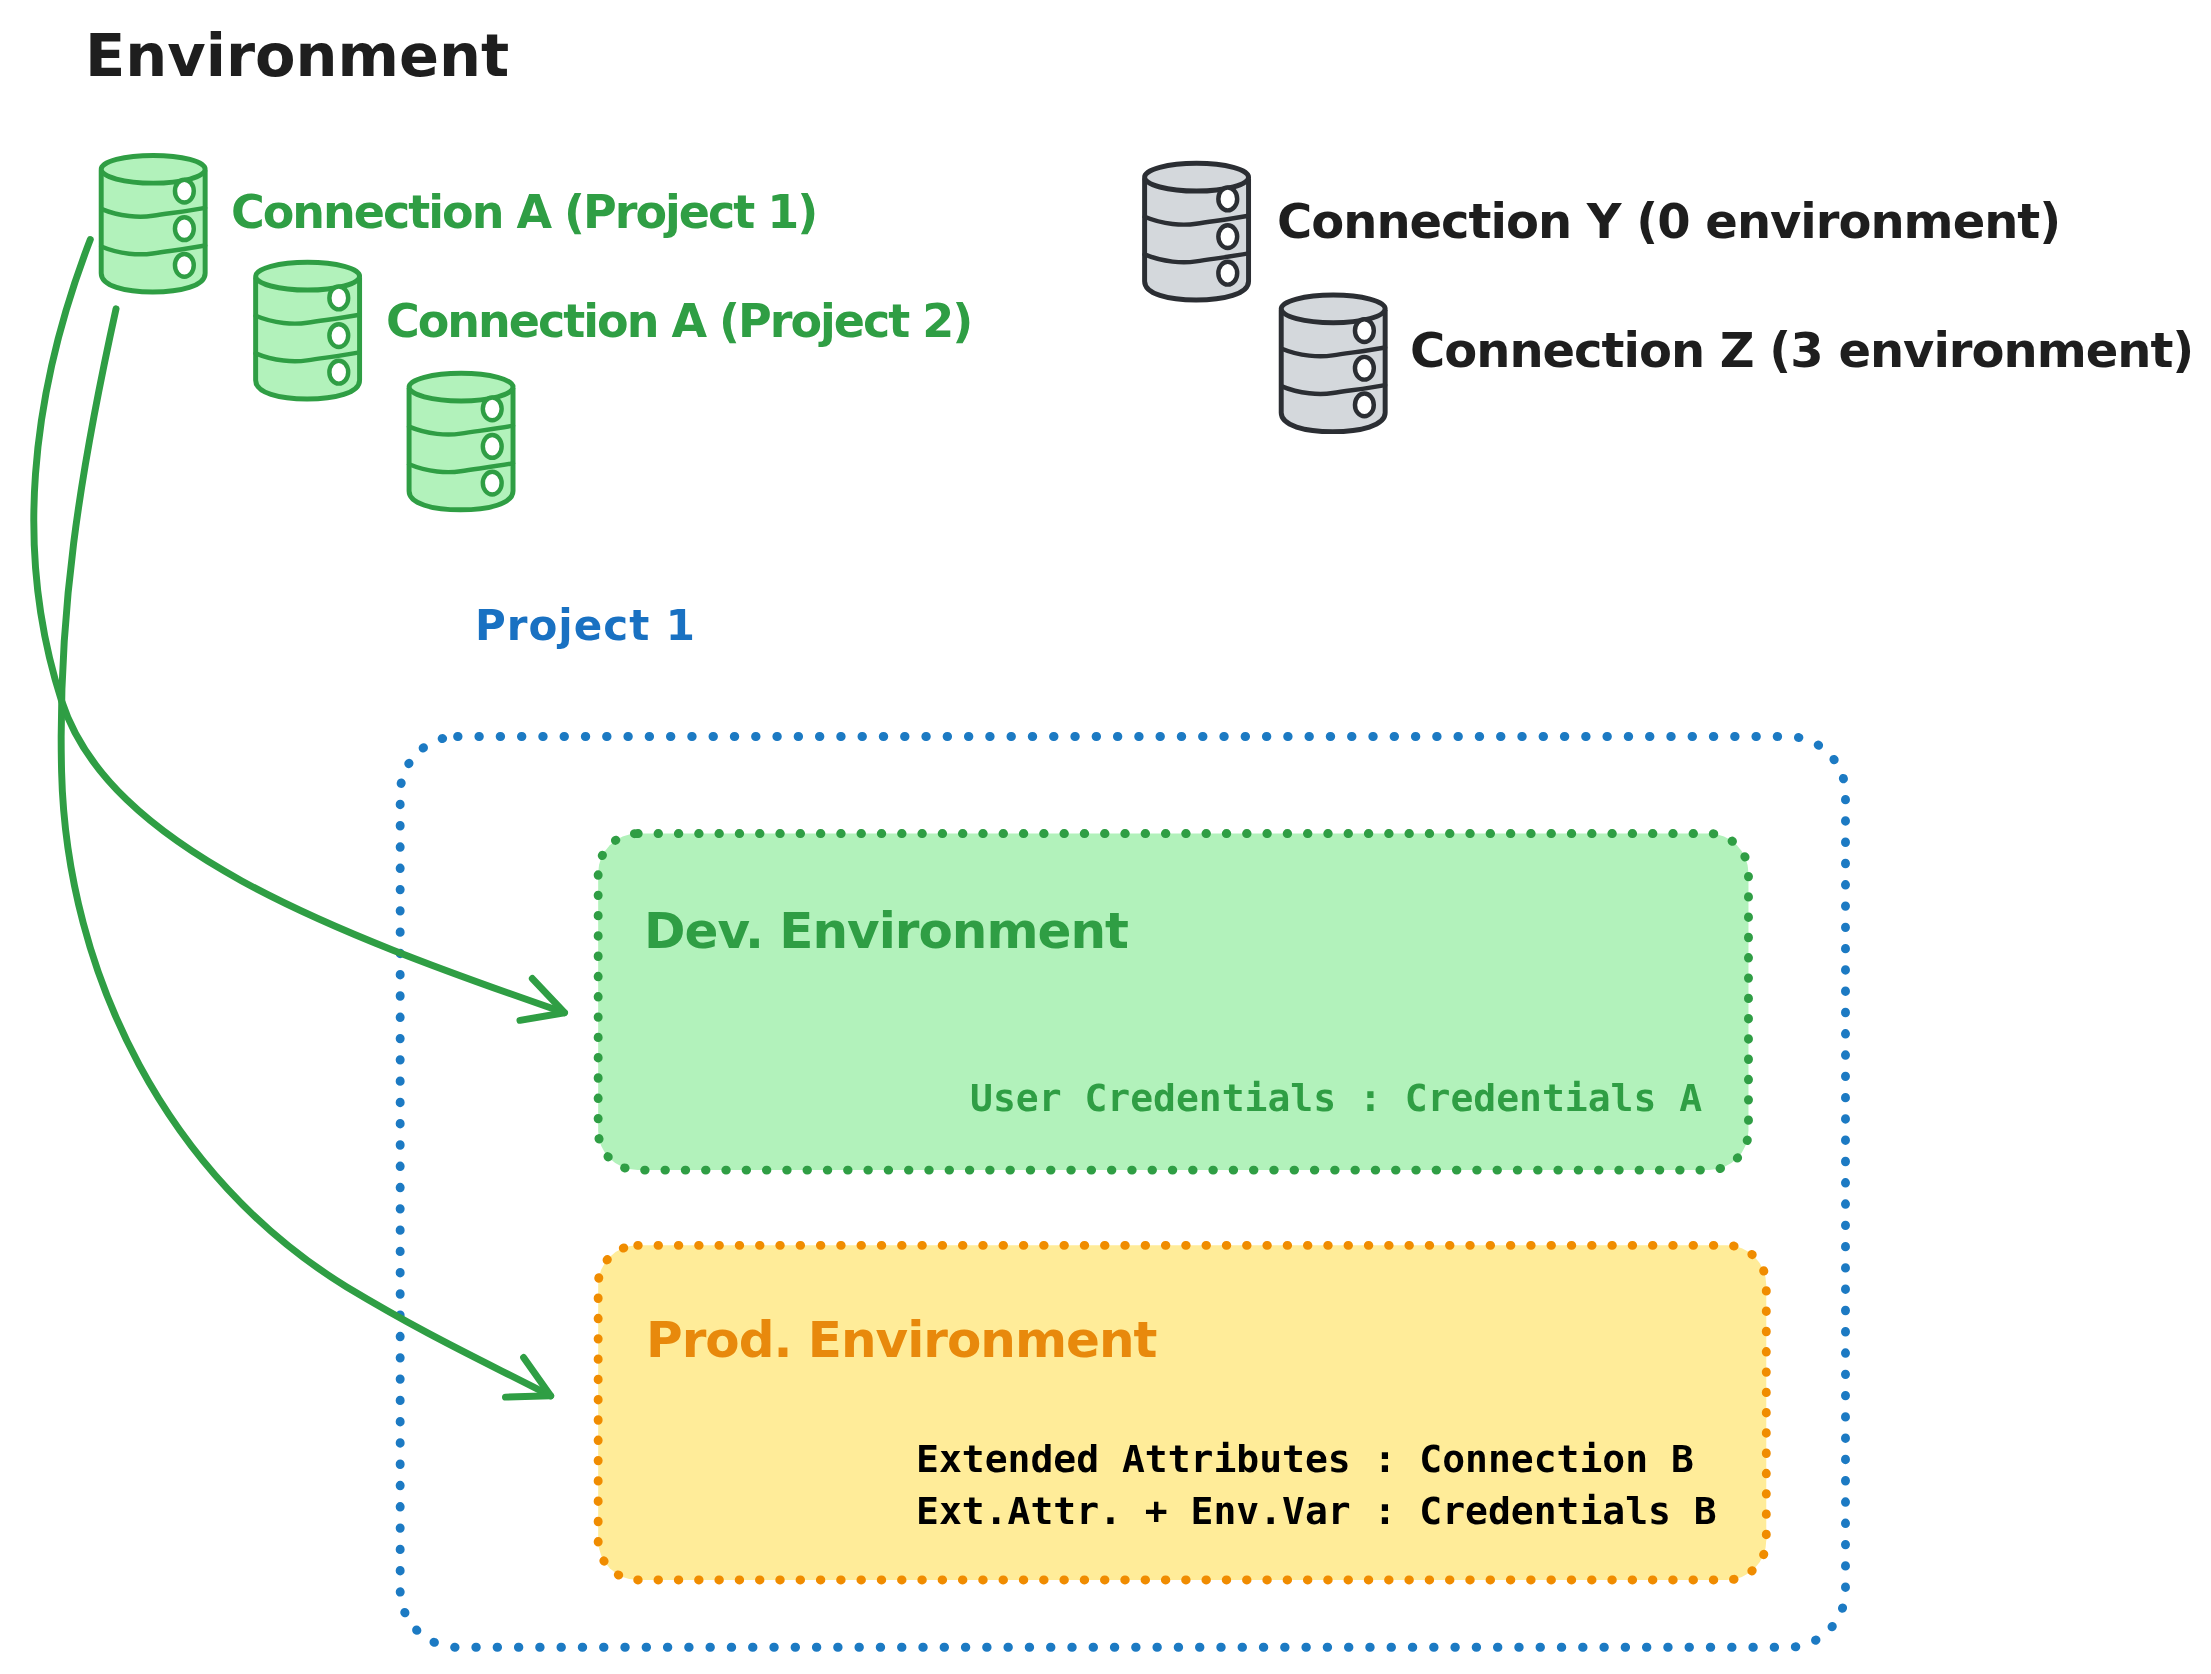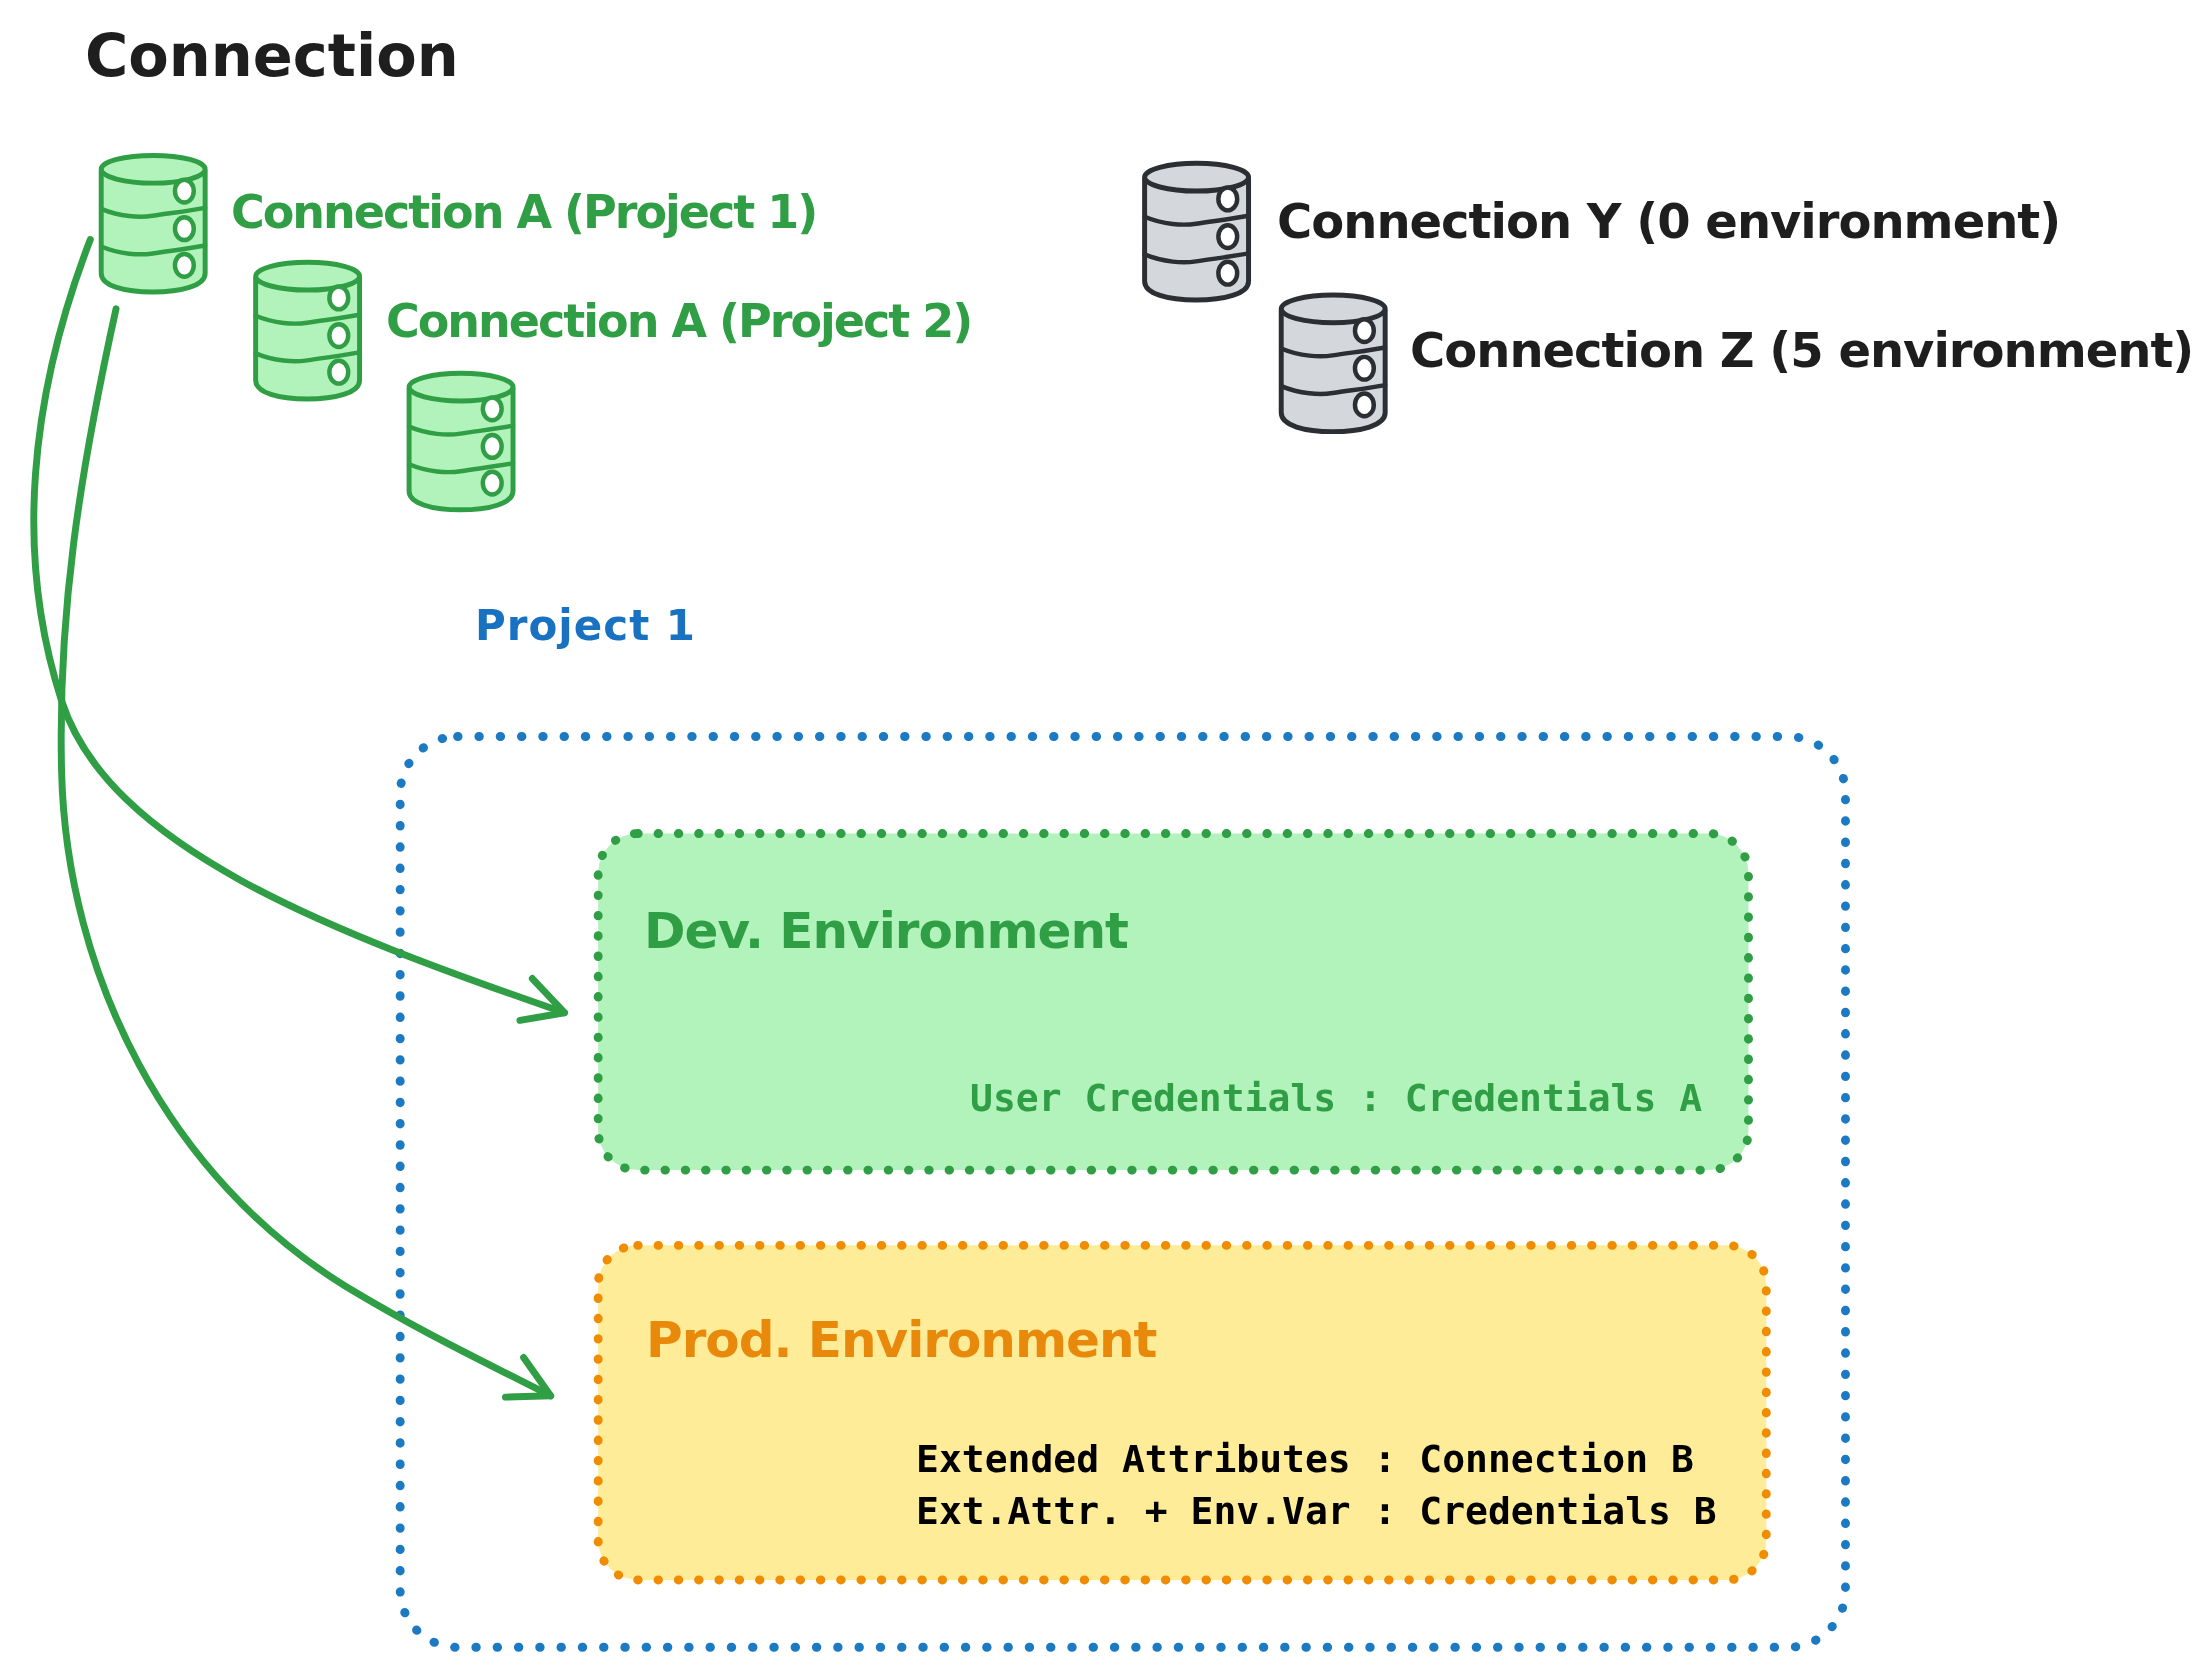--- a/index.html
+++ b/index.html
@@ -58,27 +58,27 @@
     <use href="#db-icon" transform="translate(407,372)" style="color:#2f9e44;--fill:#b2f2bb;"></use>
 
     <use href="#db-icon" transform="translate(1150,160)" style="color:#2b2e33;--fill:#d4d8dc;"></use>
     <use href="#db-icon" transform="translate(1288,293)" style="color:#2b2e33;--fill:#d4d8dc;"></use>
 
     <path d="M 91 242 C 30 400, 14 560, 62 708 C 110 856, 330 940, 570 1023" fill="none" stroke="#2f9e44" stroke-width="7" stroke-linecap="round" marker-end="url(#ah)"></path>
     <path d="M 117 312 C 80 480, 58 620, 62 780 C 67 985, 170 1190, 350 1300 C 430 1348, 478 1370, 556 1410" fill="none" stroke="#2f9e44" stroke-width="7" stroke-linecap="round" marker-end="url(#ah)"></path>
   </svg>
 
   <div class="text-layer">
-    <div class="t title">Connection</div>
+    <div class="t title">Environment</div>
 
     <div class="t lbl-green lbl-a1">Connection A (Project 1)</div>
     <div class="t lbl-green lbl-a2">Connection A (Project 2)</div>
 
     <div class="t lbl-ink lbl-y">Connection Y (0 environment)</div>
-    <div class="t lbl-ink lbl-z">Connection Z (5 environment)</div>
+    <div class="t lbl-ink lbl-z">Connection Z (3 environment)</div>
 
     <div class="t project-title">Project 1</div>
 
     <div class="t env-heading dev-heading">Dev. Environment</div>
     <div class="t mono dev-mapping">User Credentials : Credentials A</div>
 
     <div class="t env-heading prod-heading">Prod. Environment</div>
     <div class="t mono prod-mappings">
       <div>Extended Attributes : Connection B</div>
       <div>Ext.Attr. + Env.Var : Credentials B</div>

